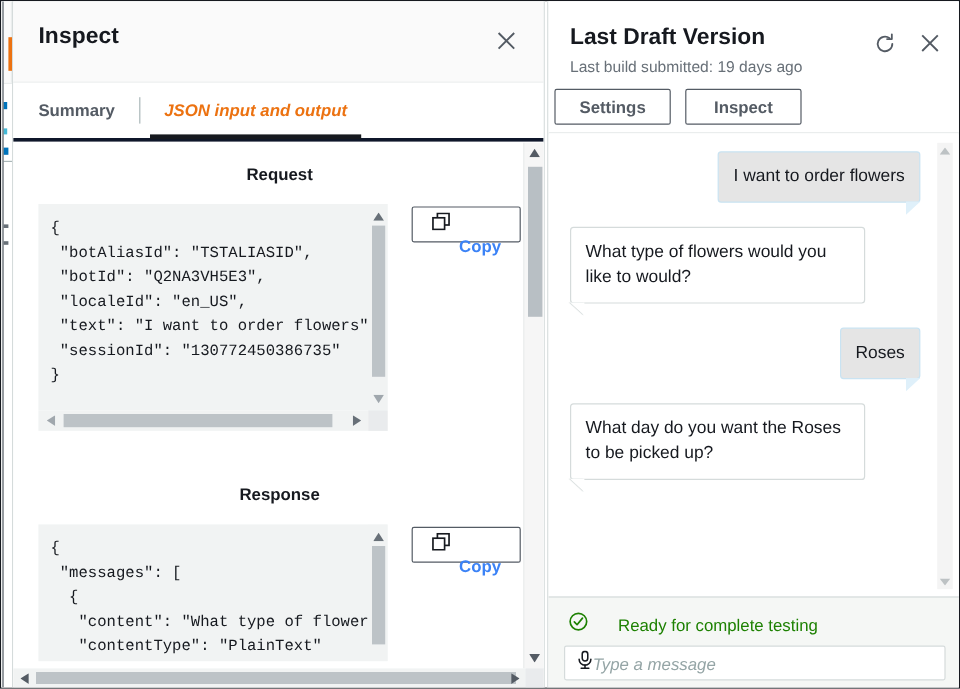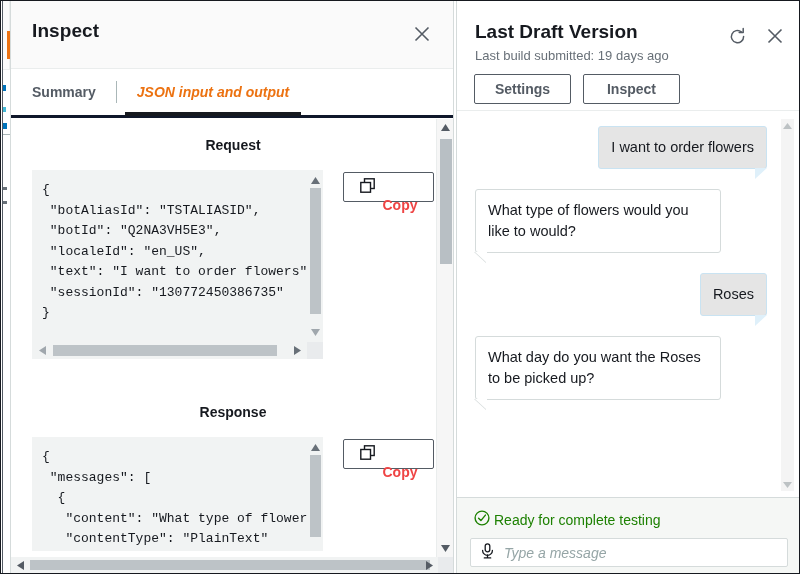--- a/index.html
+++ b/index.html
@@ -126,21 +126,21 @@
   .cb-hsb .corner { position:absolute; right:0; top:0; width:16px; height:17px; background:#e9ebed; }
 
   .copy-btn {
     margin-left: 20px; margin-top: 2px;
     width: 95px; height: 30px;
     background: #ffffff; border: 1px solid #545b64;
     border-radius: 2px;
     display: flex; align-items: center; justify-content: center;
     gap: 8px; cursor: pointer;
   }
-  .copy-label { font-size: 14px; font-weight: bold; color: #ef4444; margin-top: 36px; }
+  .copy-label { font-size: 14px; font-weight: bold; color: #3b82f6; margin-top: 36px; }
 
   
   .left-vsb {
     position: absolute; right: 0; top: 118px; width: 17px; height: 438px;
     background: #f6f6f6; border-left: 1px solid #eaeded;
   }
   .left-vsb .arr { position: absolute; left: 0; width: 17px; height: 17px;
                    display:flex; align-items:center; justify-content:center; }
   .left-vsb .arr.up { top: 0; } .left-vsb .arr.dn { bottom: 0; }
   .left-vsb .thumb { position: absolute; left: 3px; top: 20px; width: 12px; height: 125px; background: #b8bfc4; }
@@ -170,21 +170,21 @@
     position: absolute; left: 18px; top: 20px;
     font-size: 19px; font-weight: bold; color: #16191f;
   }
   .rh-sub {
     position: absolute; left: 18px; top: 47px;
     font-size: 13px; color: #687078;
   }
   .rh-icons { position: absolute; right: 14px; top: 24px; display: flex; gap: 16px; }
   .rh-icon { width: 22px; height: 22px; cursor: pointer;
              display:flex; align-items:center; justify-content:center; }
-  .rh-buttons { position: absolute; left: 17px; top: 73px; display: flex; gap: 12px; }
+  .rh-buttons { position: absolute; left: 5px; top: 73px; display: flex; gap: 12px; }
   .rh-btn {
     height: 30px; min-width: 97px; padding: 0 14px;
     background: #ffffff; border: 1px solid #545b64; border-radius: 2px;
     display: flex; align-items: center; justify-content: center;
     font-size: 14px; font-weight: bold; color: #545b64; cursor: pointer;
   }
 
   
   .chat-area {
     position: absolute; left: 0; top: 111px;
@@ -226,28 +226,28 @@
                     display:flex; align-items:center; justify-content:center; opacity:.5; }
   .right-vsb .arr.up { top:0; } .right-vsb .arr.dn { bottom:0; }
 
   
   .right-bottom {
     position: absolute; left: 0; bottom: 0; width: 344px; height: 76px;
     background: #f5f7f5; border-top: 1px solid #d5dbdb;
   }
   .status-row {
     position: absolute; left: 17px; top: 12px;
-    display: flex; align-items: center; gap: 4px;
+    display: flex; align-items: center; gap: 25px;
   }
   .status-text { font-size: 14px; color: #1d8102; }
   .msg-input {
     position: absolute; left: 13px; top: 40px;
     width: 318px; height: 29px;
     background: #ffffff; border: 1px solid #d5dbdb; border-radius: 2px;
-    display: flex; align-items: center; padding: 0 10px; gap: 10px;
+    display: flex; align-items: center; padding: 0 10px; 
   }
   .msg-placeholder {
     font-size: 14px; font-style: italic; color: #95a5a6;
   }
 </style>
 </head>
 <body>
 
 <div id="app">
 

